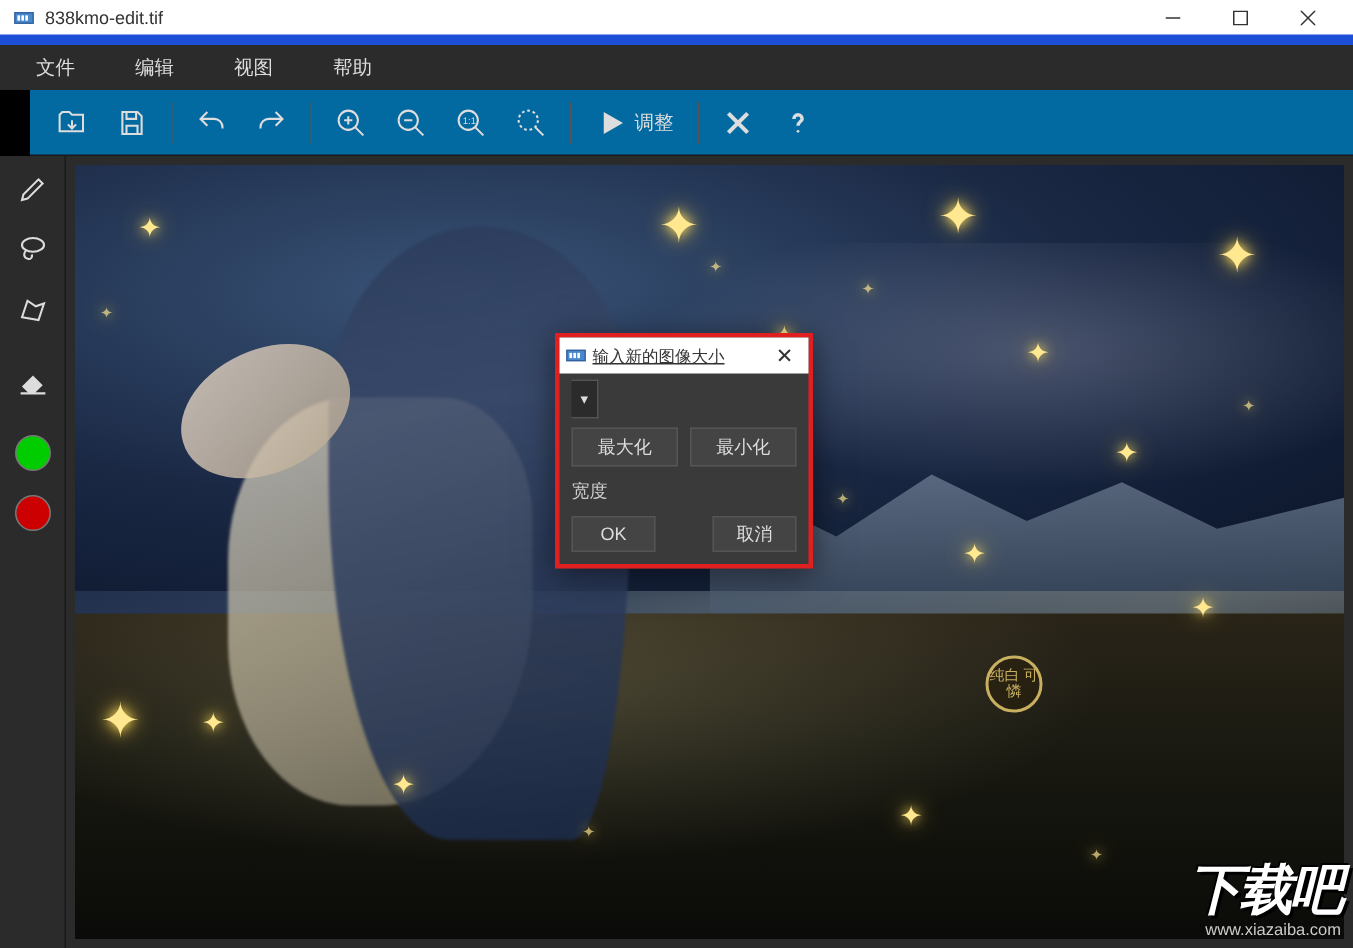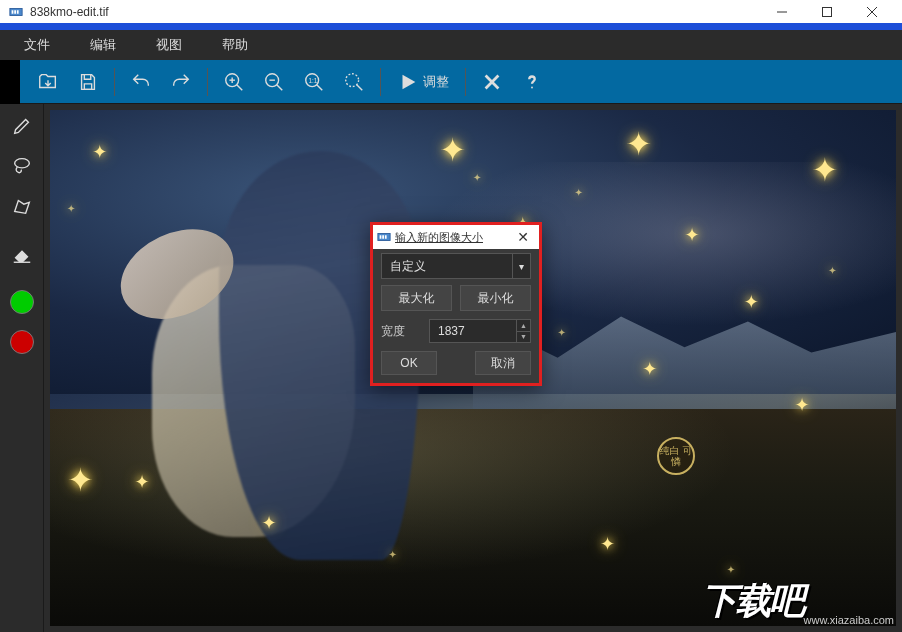--- a/index.html
+++ b/index.html
@@ -70,21 +70,21 @@
 .dialog-field-label { width: 32px; font-size: 12px; color: #ccc; }
 .dialog-spinner { flex: 1; display: flex; height: 24px; }
 .dialog-spinner-val { flex: 1; background: #2b2b2b; border: 1px solid #555; color: #ddd; font-size: 12px; padding: 0 8px; display: flex; align-items: center; }
 .dialog-spinner-arrows { width: 14px; display: flex; flex-direction: column; }
 .dialog-spinner-arrow { flex: 1; background: #2b2b2b; border: 1px solid #555; border-left: none; display: flex; align-items: center; justify-content: center; color: #aaa; font-size: 7px; cursor: pointer; }
 .dialog-spinner-arrow:first-child { border-bottom: none; }
 .dialog-actions { display: flex; gap: 8px; justify-content: space-between; margin-top: 8px; }
 .dialog-action { width: 56px; height: 24px; background: #444; border: 1px solid #555; color: #ddd; font-size: 12px; display: flex; align-items: center; justify-content: center; cursor: pointer; }
 
 
-.watermark { position: absolute; right: 8px; bottom: 6px; display: flex; flex-direction: row; align-items: flex-end; color: #fff; pointer-events: none; }
+.watermark { position: absolute; right: 8px; bottom: 6px; display: flex; flex-direction: column; align-items: flex-end; color: #fff; pointer-events: none; }
 .watermark-logo { font-size: 36px; font-weight: 900; font-style: italic; letter-spacing: -2px; text-shadow: 2px 2px 0 #000, -1px -1px 0 #000; }
 .watermark-url { font-size: 11px; color: #ccc; margin-top: -4px; }
 .badge-img { position: absolute; right: 200px; bottom: 150px; width: 40px; height: 40px; display:flex; align-items:center; justify-content:center; }
 .badge-img div { font-size:10px; color:#c8b060; text-align:center; line-height:1.1; border:2px solid #c8b060; border-radius:50%; width:38px; height:38px; display:flex; align-items:center; justify-content:center; background:rgba(40,30,10,0.5);}
 </style>
 </head>
 <body>
 
 <div class="titlebar">
   <span class="titlebar-icon">
@@ -282,36 +282,28 @@
           <rect x="3" y="6" width="2" height="4" fill="#fff"></rect>
           <rect x="6" y="6" width="2" height="4" fill="#fff"></rect>
           <rect x="9" y="6" width="2" height="4" fill="#fff"></rect>
         </svg>
     </span>
     <span class="dialog-title">输入新的图像大小</span>
     <div class="dialog-close">✕</div>
   </div>
   <div class="dialog-body">
     <div class="dialog-select">
-      <div class="dialog-select-val">自定义</div>
       <div class="dialog-select-arrow">▾</div>
     </div>
     <div class="dialog-btns-row">
       <div class="dialog-btn">最大化</div>
       <div class="dialog-btn">最小化</div>
     </div>
     <div class="dialog-field-row">
       <div class="dialog-field-label">宽度</div>
-      <div class="dialog-spinner">
-        <div class="dialog-spinner-val">1837</div>
-        <div class="dialog-spinner-arrows">
-          <div class="dialog-spinner-arrow">▲</div>
-          <div class="dialog-spinner-arrow">▼</div>
-        </div>
-      </div>
     </div>
     <div class="dialog-actions">
       <div class="dialog-action">OK</div>
       <div class="dialog-action">取消</div>
     </div>
   </div>
 </div>
 
 <div class="watermark">
   <div class="watermark-logo">下载吧</div>

